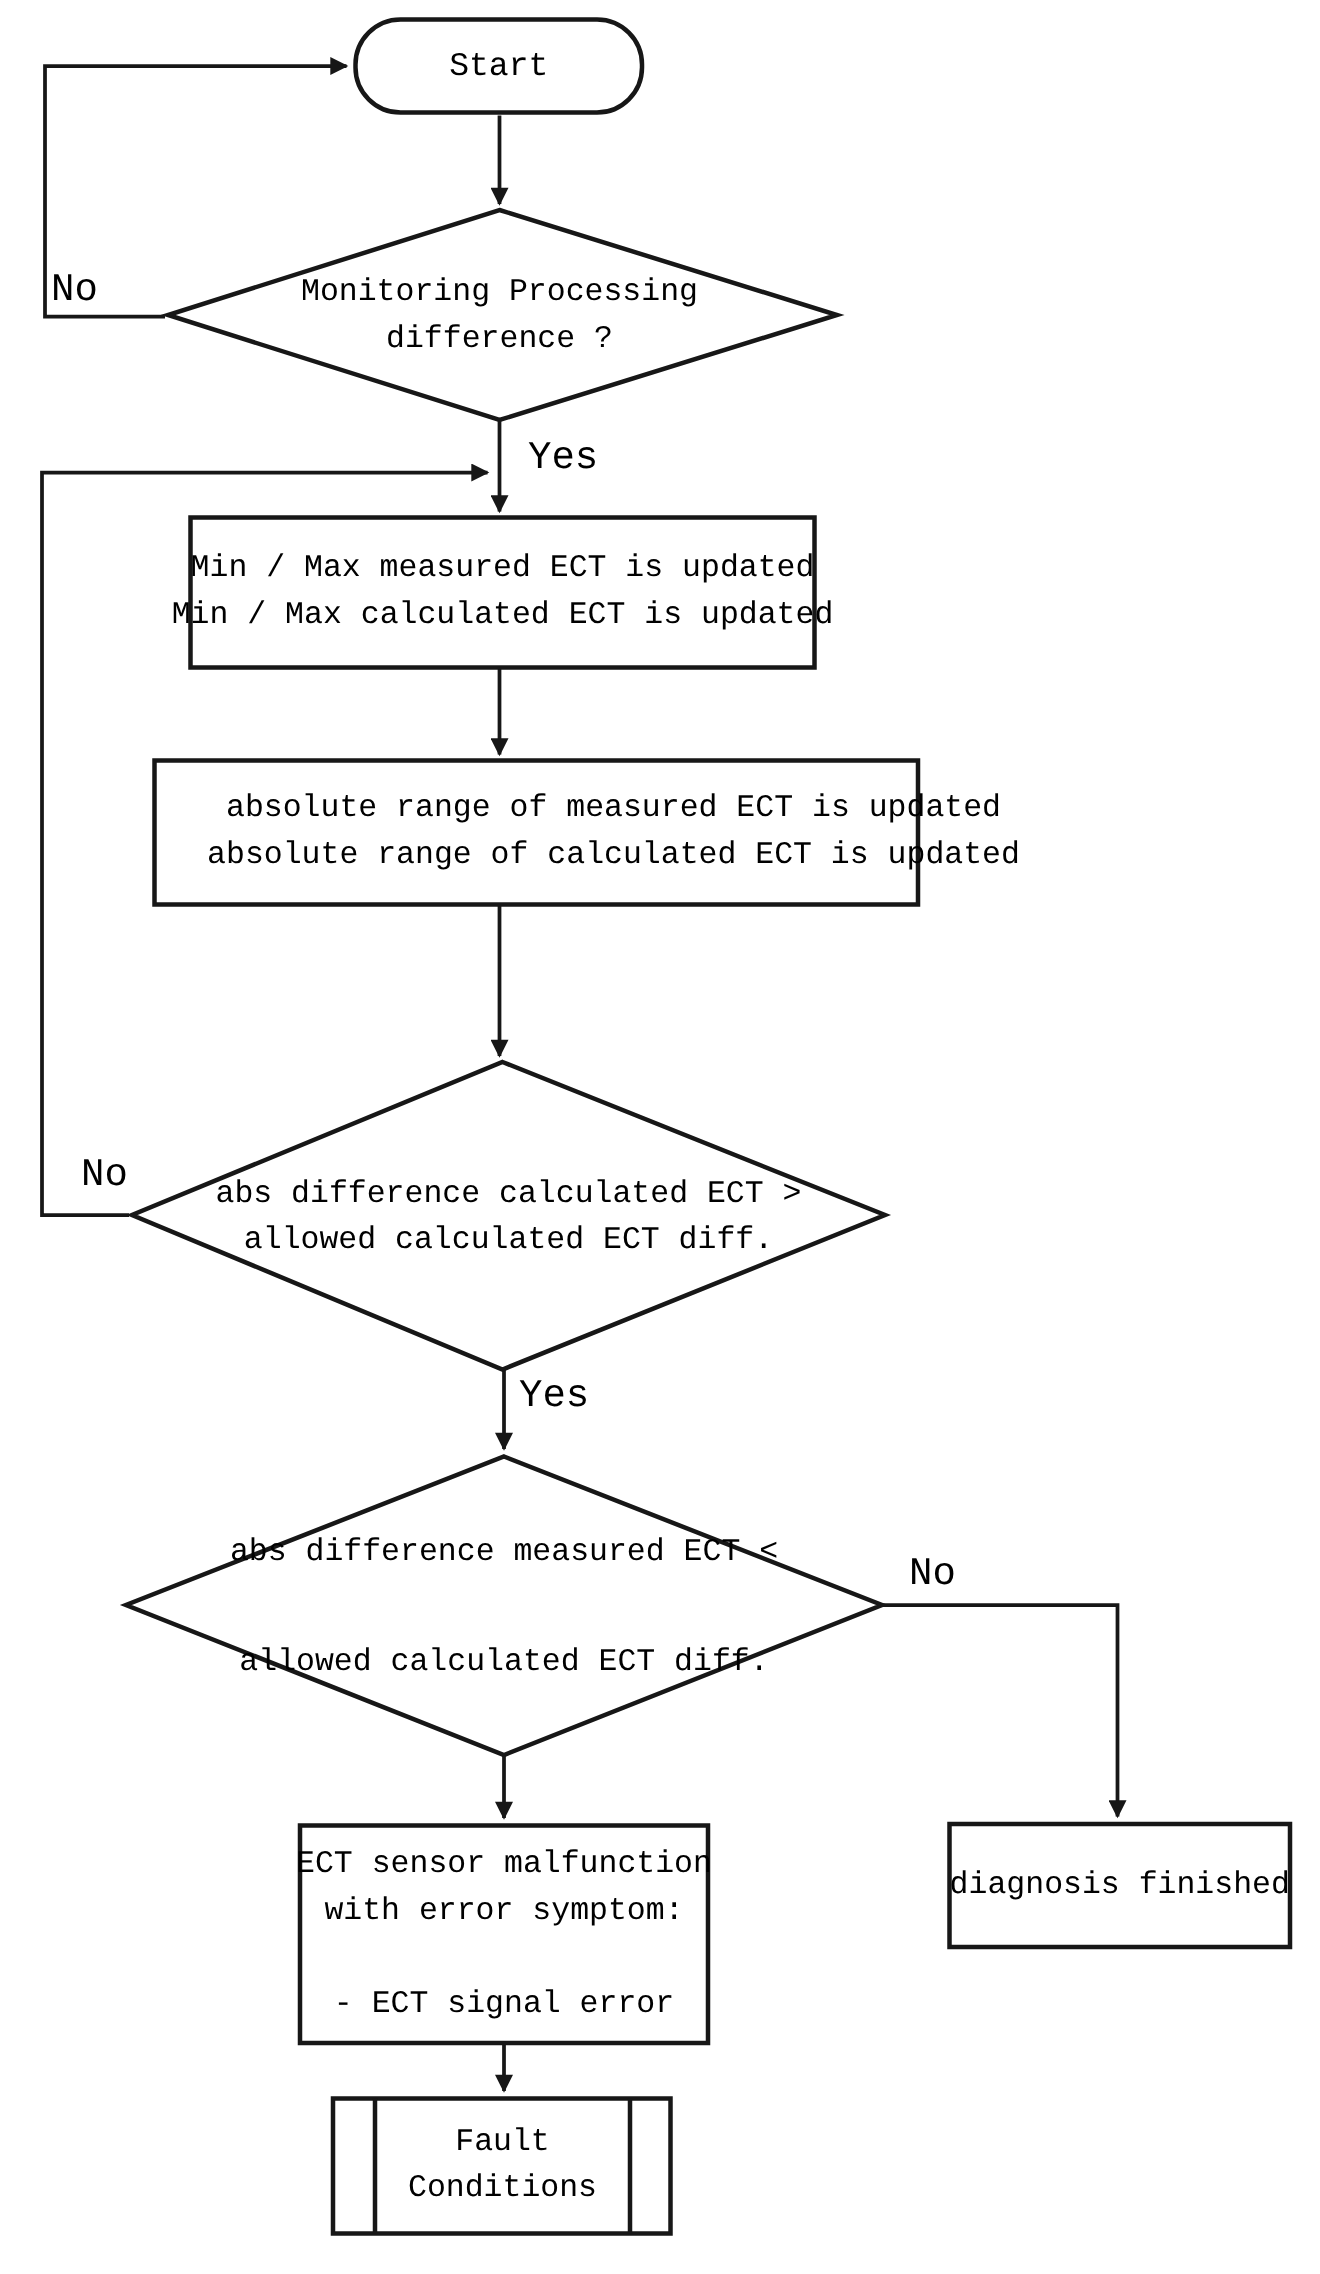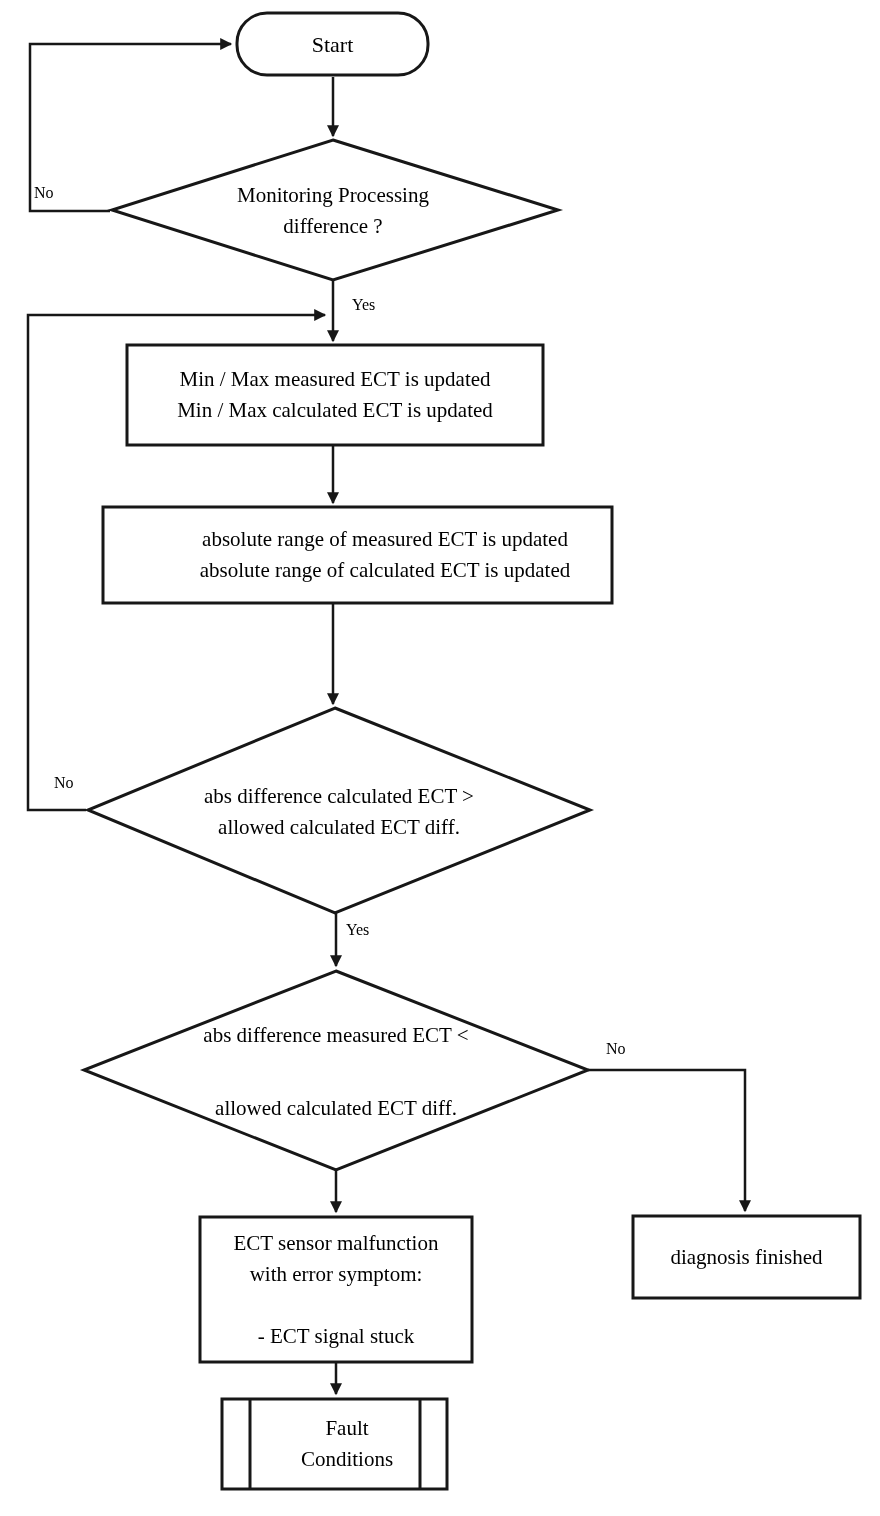--- a/index.html
+++ b/index.html
@@ -1,30 +1,30 @@
 <!DOCTYPE html>
 <html style="--line: #171717; --bg: #ffffff; --text: #000000;"><head>
 <meta charset="utf-8">
 <style>
   :root { --line:#171717; --bg:#ffffff; --text:#000000; }
   html,body { margin:0; padding:0; background:#fff; }
   .stage {
     position:relative; width:880px; height:1516px;
     background:var(--bg); overflow:hidden;
-    font-family:Liberation Serif, serif; color:var(--text);
+    font-family:Liberation Mono, monospace; color:var(--text);
   }
   .stage svg { position:absolute; left:0; top:0; }
   .node-label {
     position:absolute; display:flex; flex-direction:column;
     align-items:center; justify-content:center; text-align:center;
     font-size:21px; line-height:31px; pointer-events:none;
   }
   .node-label .line { min-height:31px; white-space:pre; }
   .start-label { font-size:22px; }
-  .edge-label { position:absolute; font-size:16px; line-height:24px; pointer-events:none; }
+  .edge-label { position:absolute; font-size:26px; line-height:24px; pointer-events:none; }
   svg path.edge { fill:none; stroke:var(--line); stroke-width:2.5; }
   svg .shape { fill:#ffffff; stroke:var(--line); stroke-width:3; }
   svg .innerbar { stroke:var(--line); stroke-width:3; }
   svg #arrowhead path { fill:var(--line); }
 </style>
 </head>
 <body>
 
 <div class="stage">
 
@@ -66,47 +66,47 @@
   <div class="node-label" style="left:133px; top:164px; width:400px; height:94px;">
     <div class="line">Monitoring Processing</div>
     <div class="line">difference ?</div>
   </div>
 
   <div class="node-label" style="left:127px; top:345px; width:416px; height:100px;">
     <div class="line">Min / Max measured ECT is updated</div>
     <div class="line">Min / Max calculated ECT is updated</div>
   </div>
 
-  <div class="node-label" style="left:103px; top:507px; width:564px; height:96px;">
+  <div class="node-label" style="left:103px; top:507px; width:564px; height:96px;padding-left:24px;">
     <div class="line">absolute range of measured ECT is updated</div>
     <div class="line">absolute range of calculated ECT is updated</div>
   </div>
 
   <div class="node-label" style="left:109px; top:760px; width:460px; height:104px;">
     <div class="line">abs difference calculated ECT &gt;</div>
     <div class="line">allowed calculated ECT diff.</div>
   </div>
 
   <div class="node-label" style="left:106px; top:1020px; width:460px; height:104px;justify-content:space-between;">
     <div class="line">abs difference measured ECT &lt;</div>
     <div class="line">allowed calculated ECT diff.</div>
   </div>
 
   <div class="node-label" style="left:200px; top:1217px; width:272px; height:145px;">
     <div class="line">ECT sensor malfunction</div>
     <div class="line">with error symptom:</div>
     <div class="line"></div>
-    <div class="line">- ECT signal stuck</div>
+    <div class="line">- ECT signal error</div>
   </div>
 
   <div class="node-label" style="left:633px; top:1216px; width:227px; height:82px;text-align:right;">
     <div class="line">diagnosis finished</div>
   </div>
 
-  <div class="node-label" style="left:250px; top:1399px; width:170px; height:90px;padding-left:12px;">
+  <div class="node-label" style="left:250px; top:1399px; width:170px; height:90px;">
     <div class="line">Fault</div>
     <div class="line">Conditions</div>
   </div>
 
   <div class="edge-label" style="left:34px; top:181px;">No</div>
   <div class="edge-label" style="left:352px; top:293px;">Yes</div>
   <div class="edge-label" style="left:54px; top:771px;">No</div>
   <div class="edge-label" style="left:346px; top:918px;">Yes</div>
   <div class="edge-label" style="left:606px; top:1037px;">No</div>
 

